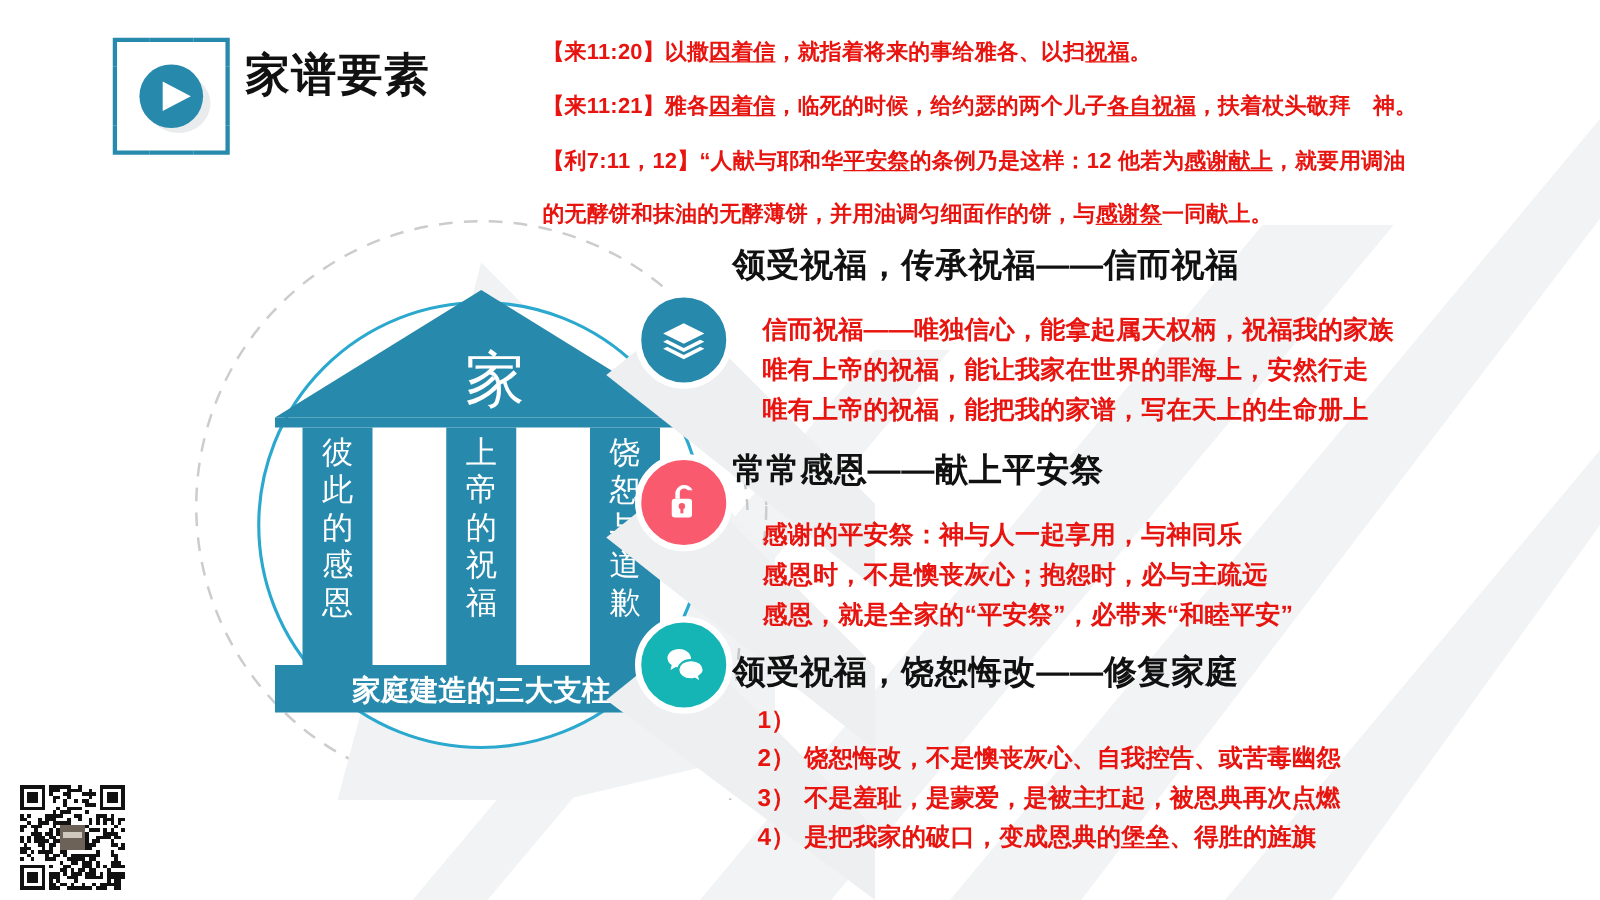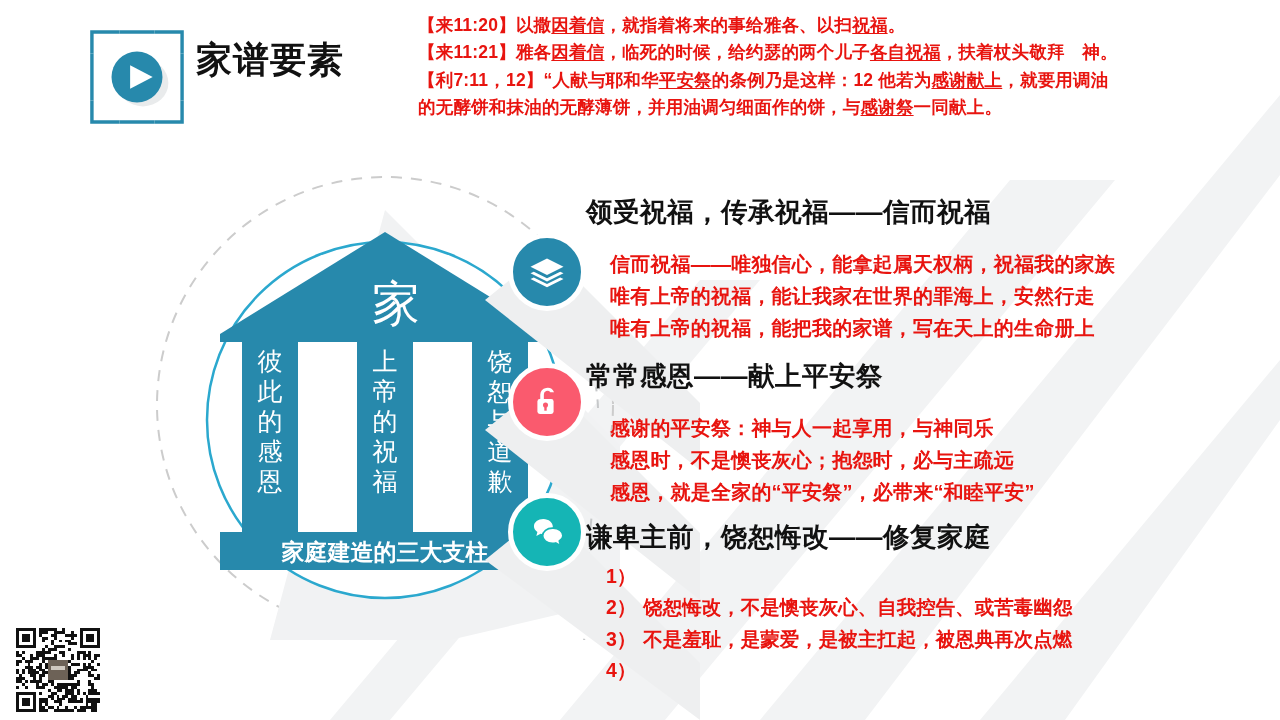--- a/index.html
+++ b/index.html
@@ -55,21 +55,21 @@
     left: 418px;
     top: 12px;
     width: 860px;
     z-index: 3;
     color: #E8140F;
     font-size: 17.5px;
     font-weight: bold;
     line-height: 1.57;
     letter-spacing: 0.2px;
   }
-  .scripture p { margin: 0; }
+  .scripture p { margin: 16px; }
   .scripture u {
     text-decoration: underline;
     text-underline-offset: 2px;
   }
 
   
   .info-graphic {
     position: absolute;
     left: 150px;
     top: 170px;
@@ -269,35 +269,36 @@
   <div class="section" id="section-2">
     <div class="sec-head">常常感恩——献上平安祭</div>
     <div class="sec-lines">
       <div class="ln">感谢的平安祭：神与人一起享用，与神同乐</div>
       <div class="ln">感恩时，不是懊丧灰心；抱怨时，必与主疏远</div>
       <div class="ln">感恩，就是全家的“平安祭”，必带来“和睦平安”</div>
     </div>
   </div>
 
   <div class="section" id="section-3">
-    <div class="sec-head">谦卑主前，饶恕悔改——修复家庭</div>
+    <div class="sec-head">领受祝福，饶恕悔改——修复家庭</div>
     <div class="sec-list">
       <div class="li">
         <span class="num">1）</span>
       </div>
       <div class="li">
         <span class="num">2）</span>
         <span>饶恕悔改，不是懊丧灰心、自我控告、或苦毒幽怨</span>
       </div>
       <div class="li">
         <span class="num">3）</span>
         <span>不是羞耻，是蒙爱，是被主扛起，被恩典再次点燃</span>
       </div>
       <div class="li">
         <span class="num">4）</span>
+        <span>是把我家的破口，变成恩典的堡垒、得胜的旌旗</span>
       </div>
     </div>
   </div>
 
   <svg class="qr" viewBox="0 0 29 29" shape-rendering="crispEdges">
     <rect width="29" height="29" fill="#ffffff"></rect>
     <g fill="#111111" id="qr-cells">
         <path d="M0 0h1v1h-1zM1 0h1v1h-1zM2 0h1v1h-1zM3 0h1v1h-1zM4 0h1v1h-1zM5 0h1v1h-1zM6 0h1v1h-1zM8 0h1v1h-1zM9 0h1v1h-1zM10 0h1v1h-1zM11 0h1v1h-1zM12 0h1v1h-1zM13 0h1v1h-1zM16 0h1v1h-1zM22 0h1v1h-1zM23 0h1v1h-1zM24 0h1v1h-1zM25 0h1v1h-1zM26 0h1v1h-1zM27 0h1v1h-1zM28 0h1v1h-1zM0 1h1v1h-1zM6 1h1v1h-1zM8 1h1v1h-1zM9 1h1v1h-1zM10 1h1v1h-1zM13 1h1v1h-1zM14 1h1v1h-1zM15 1h1v1h-1zM16 1h1v1h-1zM19 1h1v1h-1zM22 1h1v1h-1zM28 1h1v1h-1zM0 2h1v1h-1zM2 2h1v1h-1zM3 2h1v1h-1zM4 2h1v1h-1zM6 2h1v1h-1zM8 2h1v1h-1zM12 2h1v1h-1zM13 2h1v1h-1zM17 2h1v1h-1zM18 2h1v1h-1zM19 2h1v1h-1zM20 2h1v1h-1zM22 2h1v1h-1zM24 2h1v1h-1zM25 2h1v1h-1zM26 2h1v1h-1zM28 2h1v1h-1zM0 3h1v1h-1zM2 3h1v1h-1zM3 3h1v1h-1zM4 3h1v1h-1zM6 3h1v1h-1zM9 3h1v1h-1zM10 3h1v1h-1zM13 3h1v1h-1zM19 3h1v1h-1zM22 3h1v1h-1zM24 3h1v1h-1zM25 3h1v1h-1zM26 3h1v1h-1zM28 3h1v1h-1zM0 4h1v1h-1zM2 4h1v1h-1zM3 4h1v1h-1zM4 4h1v1h-1zM6 4h1v1h-1zM9 4h1v1h-1zM12 4h1v1h-1zM15 4h1v1h-1zM17 4h1v1h-1zM18 4h1v1h-1zM22 4h1v1h-1zM24 4h1v1h-1zM25 4h1v1h-1zM26 4h1v1h-1zM28 4h1v1h-1zM0 5h1v1h-1zM6 5h1v1h-1zM12 5h1v1h-1zM18 5h1v1h-1zM19 5h1v1h-1zM20 5h1v1h-1zM22 5h1v1h-1zM28 5h1v1h-1zM0 6h1v1h-1zM1 6h1v1h-1zM2 6h1v1h-1zM3 6h1v1h-1zM4 6h1v1h-1zM5 6h1v1h-1zM6 6h1v1h-1zM10 6h1v1h-1zM13 6h1v1h-1zM14 6h1v1h-1zM15 6h1v1h-1zM16 6h1v1h-1zM22 6h1v1h-1zM23 6h1v1h-1zM24 6h1v1h-1zM25 6h1v1h-1zM26 6h1v1h-1zM27 6h1v1h-1zM28 6h1v1h-1zM9 7h1v1h-1zM11 7h1v1h-1zM12 7h1v1h-1zM13 7h1v1h-1zM18 7h1v1h-1zM0 8h1v1h-1zM2 8h1v1h-1zM7 8h1v1h-1zM8 8h1v1h-1zM9 8h1v1h-1zM10 8h1v1h-1zM11 8h1v1h-1zM15 8h1v1h-1zM16 8h1v1h-1zM21 8h1v1h-1zM22 8h1v1h-1zM23 8h1v1h-1zM25 8h1v1h-1zM0 9h1v1h-1zM1 9h1v1h-1zM5 9h1v1h-1zM7 9h1v1h-1zM8 9h1v1h-1zM9 9h1v1h-1zM13 9h1v1h-1zM16 9h1v1h-1zM19 9h1v1h-1zM21 9h1v1h-1zM23 9h1v1h-1zM24 9h1v1h-1zM25 9h1v1h-1zM27 9h1v1h-1zM28 9h1v1h-1zM2 10h1v1h-1zM5 10h1v1h-1zM6 10h1v1h-1zM7 10h1v1h-1zM9 10h1v1h-1zM10 10h1v1h-1zM11 10h1v1h-1zM12 10h1v1h-1zM13 10h1v1h-1zM19 10h1v1h-1zM21 10h1v1h-1zM23 10h1v1h-1zM25 10h1v1h-1zM27 10h1v1h-1zM0 11h1v1h-1zM1 11h1v1h-1zM3 11h1v1h-1zM4 11h1v1h-1zM5 11h1v1h-1zM9 11h1v1h-1zM18 11h1v1h-1zM26 11h1v1h-1zM0 12h1v1h-1zM4 12h1v1h-1zM8 12h1v1h-1zM10 12h1v1h-1zM19 12h1v1h-1zM20 12h1v1h-1zM21 12h1v1h-1zM23 12h1v1h-1zM25 12h1v1h-1zM28 12h1v1h-1zM3 13h1v1h-1zM4 13h1v1h-1zM5 13h1v1h-1zM7 13h1v1h-1zM8 13h1v1h-1zM10 13h1v1h-1zM18 13h1v1h-1zM23 13h1v1h-1zM24 13h1v1h-1zM25 13h1v1h-1zM26 13h1v1h-1zM0 14h1v1h-1zM2 14h1v1h-1zM4 14h1v1h-1zM5 14h1v1h-1zM6 14h1v1h-1zM8 14h1v1h-1zM9 14h1v1h-1zM18 14h1v1h-1zM21 14h1v1h-1zM22 14h1v1h-1zM23 14h1v1h-1zM24 14h1v1h-1zM26 14h1v1h-1zM27 14h1v1h-1zM0 15h1v1h-1zM2 15h1v1h-1zM4 15h1v1h-1zM5 15h1v1h-1zM6 15h1v1h-1zM7 15h1v1h-1zM9 15h1v1h-1zM10 15h1v1h-1zM18 15h1v1h-1zM20 15h1v1h-1zM21 15h1v1h-1zM25 15h1v1h-1zM1 16h1v1h-1zM5 16h1v1h-1zM6 16h1v1h-1zM8 16h1v1h-1zM9 16h1v1h-1zM18 16h1v1h-1zM19 16h1v1h-1zM20 16h1v1h-1zM25 16h1v1h-1zM26 16h1v1h-1zM28 16h1v1h-1zM0 17h1v1h-1zM1 17h1v1h-1zM2 17h1v1h-1zM6 17h1v1h-1zM8 17h1v1h-1zM18 17h1v1h-1zM19 17h1v1h-1zM27 17h1v1h-1zM28 17h1v1h-1zM0 18h1v1h-1zM1 18h1v1h-1zM3 18h1v1h-1zM5 18h1v1h-1zM6 18h1v1h-1zM7 18h1v1h-1zM8 18h1v1h-1zM11 18h1v1h-1zM12 18h1v1h-1zM21 18h1v1h-1zM25 18h1v1h-1zM2 19h1v1h-1zM7 19h1v1h-1zM9 19h1v1h-1zM10 19h1v1h-1zM12 19h1v1h-1zM14 19h1v1h-1zM15 19h1v1h-1zM16 19h1v1h-1zM17 19h1v1h-1zM18 19h1v1h-1zM19 19h1v1h-1zM20 19h1v1h-1zM21 19h1v1h-1zM25 19h1v1h-1zM26 19h1v1h-1zM0 20h1v1h-1zM3 20h1v1h-1zM7 20h1v1h-1zM8 20h1v1h-1zM9 20h1v1h-1zM13 20h1v1h-1zM14 20h1v1h-1zM15 20h1v1h-1zM16 20h1v1h-1zM17 20h1v1h-1zM19 20h1v1h-1zM20 20h1v1h-1zM26 20h1v1h-1zM11 21h1v1h-1zM14 21h1v1h-1zM15 21h1v1h-1zM17 21h1v1h-1zM18 21h1v1h-1zM19 21h1v1h-1zM21 21h1v1h-1zM25 21h1v1h-1zM26 21h1v1h-1zM27 21h1v1h-1zM0 22h1v1h-1zM1 22h1v1h-1zM2 22h1v1h-1zM3 22h1v1h-1zM4 22h1v1h-1zM5 22h1v1h-1zM6 22h1v1h-1zM8 22h1v1h-1zM12 22h1v1h-1zM13 22h1v1h-1zM17 22h1v1h-1zM18 22h1v1h-1zM19 22h1v1h-1zM21 22h1v1h-1zM23 22h1v1h-1zM25 22h1v1h-1zM26 22h1v1h-1zM27 22h1v1h-1zM28 22h1v1h-1zM0 23h1v1h-1zM6 23h1v1h-1zM11 23h1v1h-1zM12 23h1v1h-1zM14 23h1v1h-1zM16 23h1v1h-1zM17 23h1v1h-1zM19 23h1v1h-1zM20 23h1v1h-1zM24 23h1v1h-1zM0 24h1v1h-1zM2 24h1v1h-1zM3 24h1v1h-1zM4 24h1v1h-1zM6 24h1v1h-1zM8 24h1v1h-1zM9 24h1v1h-1zM10 24h1v1h-1zM12 24h1v1h-1zM14 24h1v1h-1zM15 24h1v1h-1zM16 24h1v1h-1zM18 24h1v1h-1zM19 24h1v1h-1zM20 24h1v1h-1zM22 24h1v1h-1zM24 24h1v1h-1zM25 24h1v1h-1zM26 24h1v1h-1zM27 24h1v1h-1zM28 24h1v1h-1zM0 25h1v1h-1zM2 25h1v1h-1zM3 25h1v1h-1zM4 25h1v1h-1zM6 25h1v1h-1zM8 25h1v1h-1zM9 25h1v1h-1zM10 25h1v1h-1zM13 25h1v1h-1zM14 25h1v1h-1zM15 25h1v1h-1zM18 25h1v1h-1zM19 25h1v1h-1zM20 25h1v1h-1zM21 25h1v1h-1zM22 25h1v1h-1zM24 25h1v1h-1zM25 25h1v1h-1zM26 25h1v1h-1zM27 25h1v1h-1zM28 25h1v1h-1zM0 26h1v1h-1zM2 26h1v1h-1zM3 26h1v1h-1zM4 26h1v1h-1zM6 26h1v1h-1zM8 26h1v1h-1zM10 26h1v1h-1zM15 26h1v1h-1zM24 26h1v1h-1zM26 26h1v1h-1zM27 26h1v1h-1zM0 27h1v1h-1zM6 27h1v1h-1zM8 27h1v1h-1zM9 27h1v1h-1zM11 27h1v1h-1zM12 27h1v1h-1zM14 27h1v1h-1zM17 27h1v1h-1zM20 27h1v1h-1zM22 27h1v1h-1zM23 27h1v1h-1zM24 27h1v1h-1zM25 27h1v1h-1zM26 27h1v1h-1zM27 27h1v1h-1zM0 28h1v1h-1zM1 28h1v1h-1zM2 28h1v1h-1zM3 28h1v1h-1zM4 28h1v1h-1zM5 28h1v1h-1zM6 28h1v1h-1zM8 28h1v1h-1zM9 28h1v1h-1zM10 28h1v1h-1zM13 28h1v1h-1zM14 28h1v1h-1zM15 28h1v1h-1zM16 28h1v1h-1zM17 28h1v1h-1zM18 28h1v1h-1zM19 28h1v1h-1zM21 28h1v1h-1zM22 28h1v1h-1zM23 28h1v1h-1zM26 28h1v1h-1zM27 28h1v1h-1z"></path>
       </g>
     <rect x="11" y="11" width="7" height="7" fill="#6d6257"></rect>

